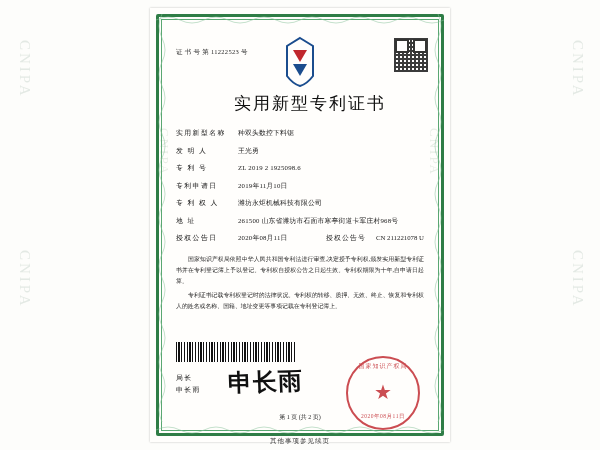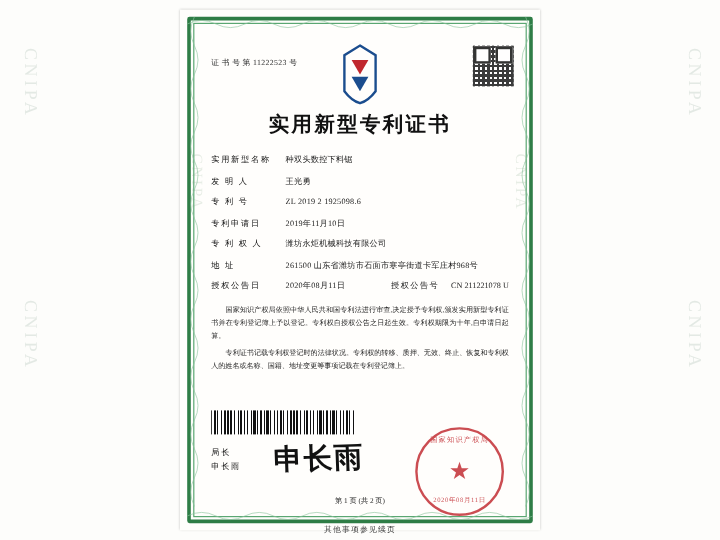--- a/index.html
+++ b/index.html
@@ -124,25 +124,25 @@
     left: 50%;
     top: 28px;
     transform: translateX(-50%);
     width: 74px;
     height: 52px;
   }
 
   .title {
     position: absolute;
     top: 84px;
-    left: 0;
+    left: 10px;
     width: 100%;
     text-align: center;
     font-size: 17px;
-    font-weight: bold;
+    font-weight: normal;
     letter-spacing: 2px;
     color: #111;
     font-family: "Liberation Serif", serif;
   }
 
   
   .fields {
     position: absolute;
     left: 26px;
     top: 120px;

